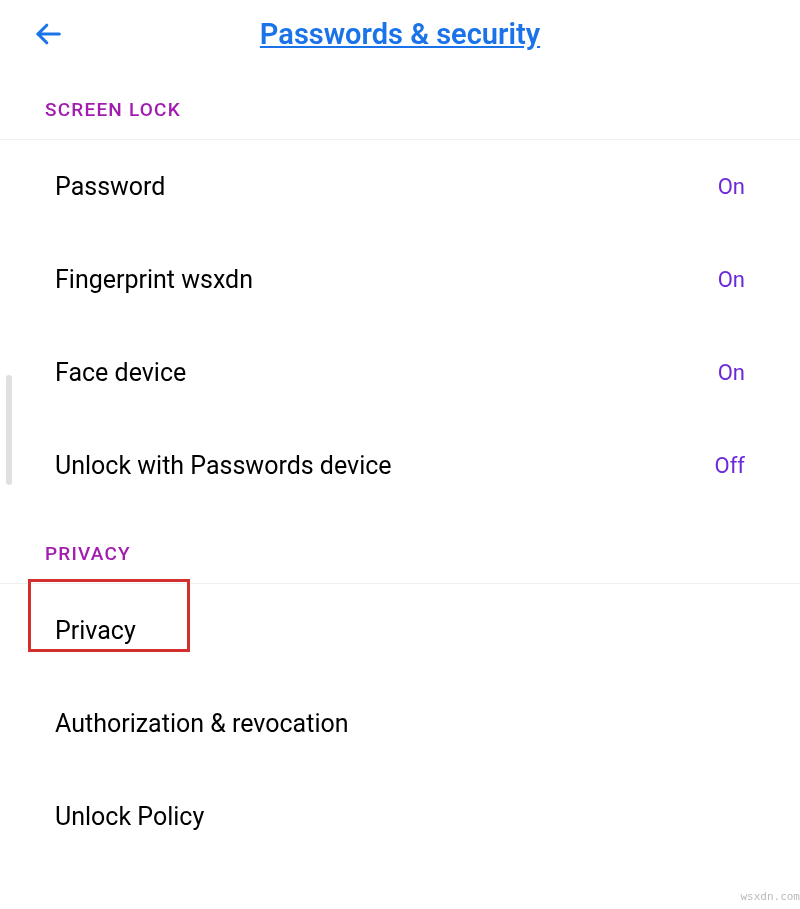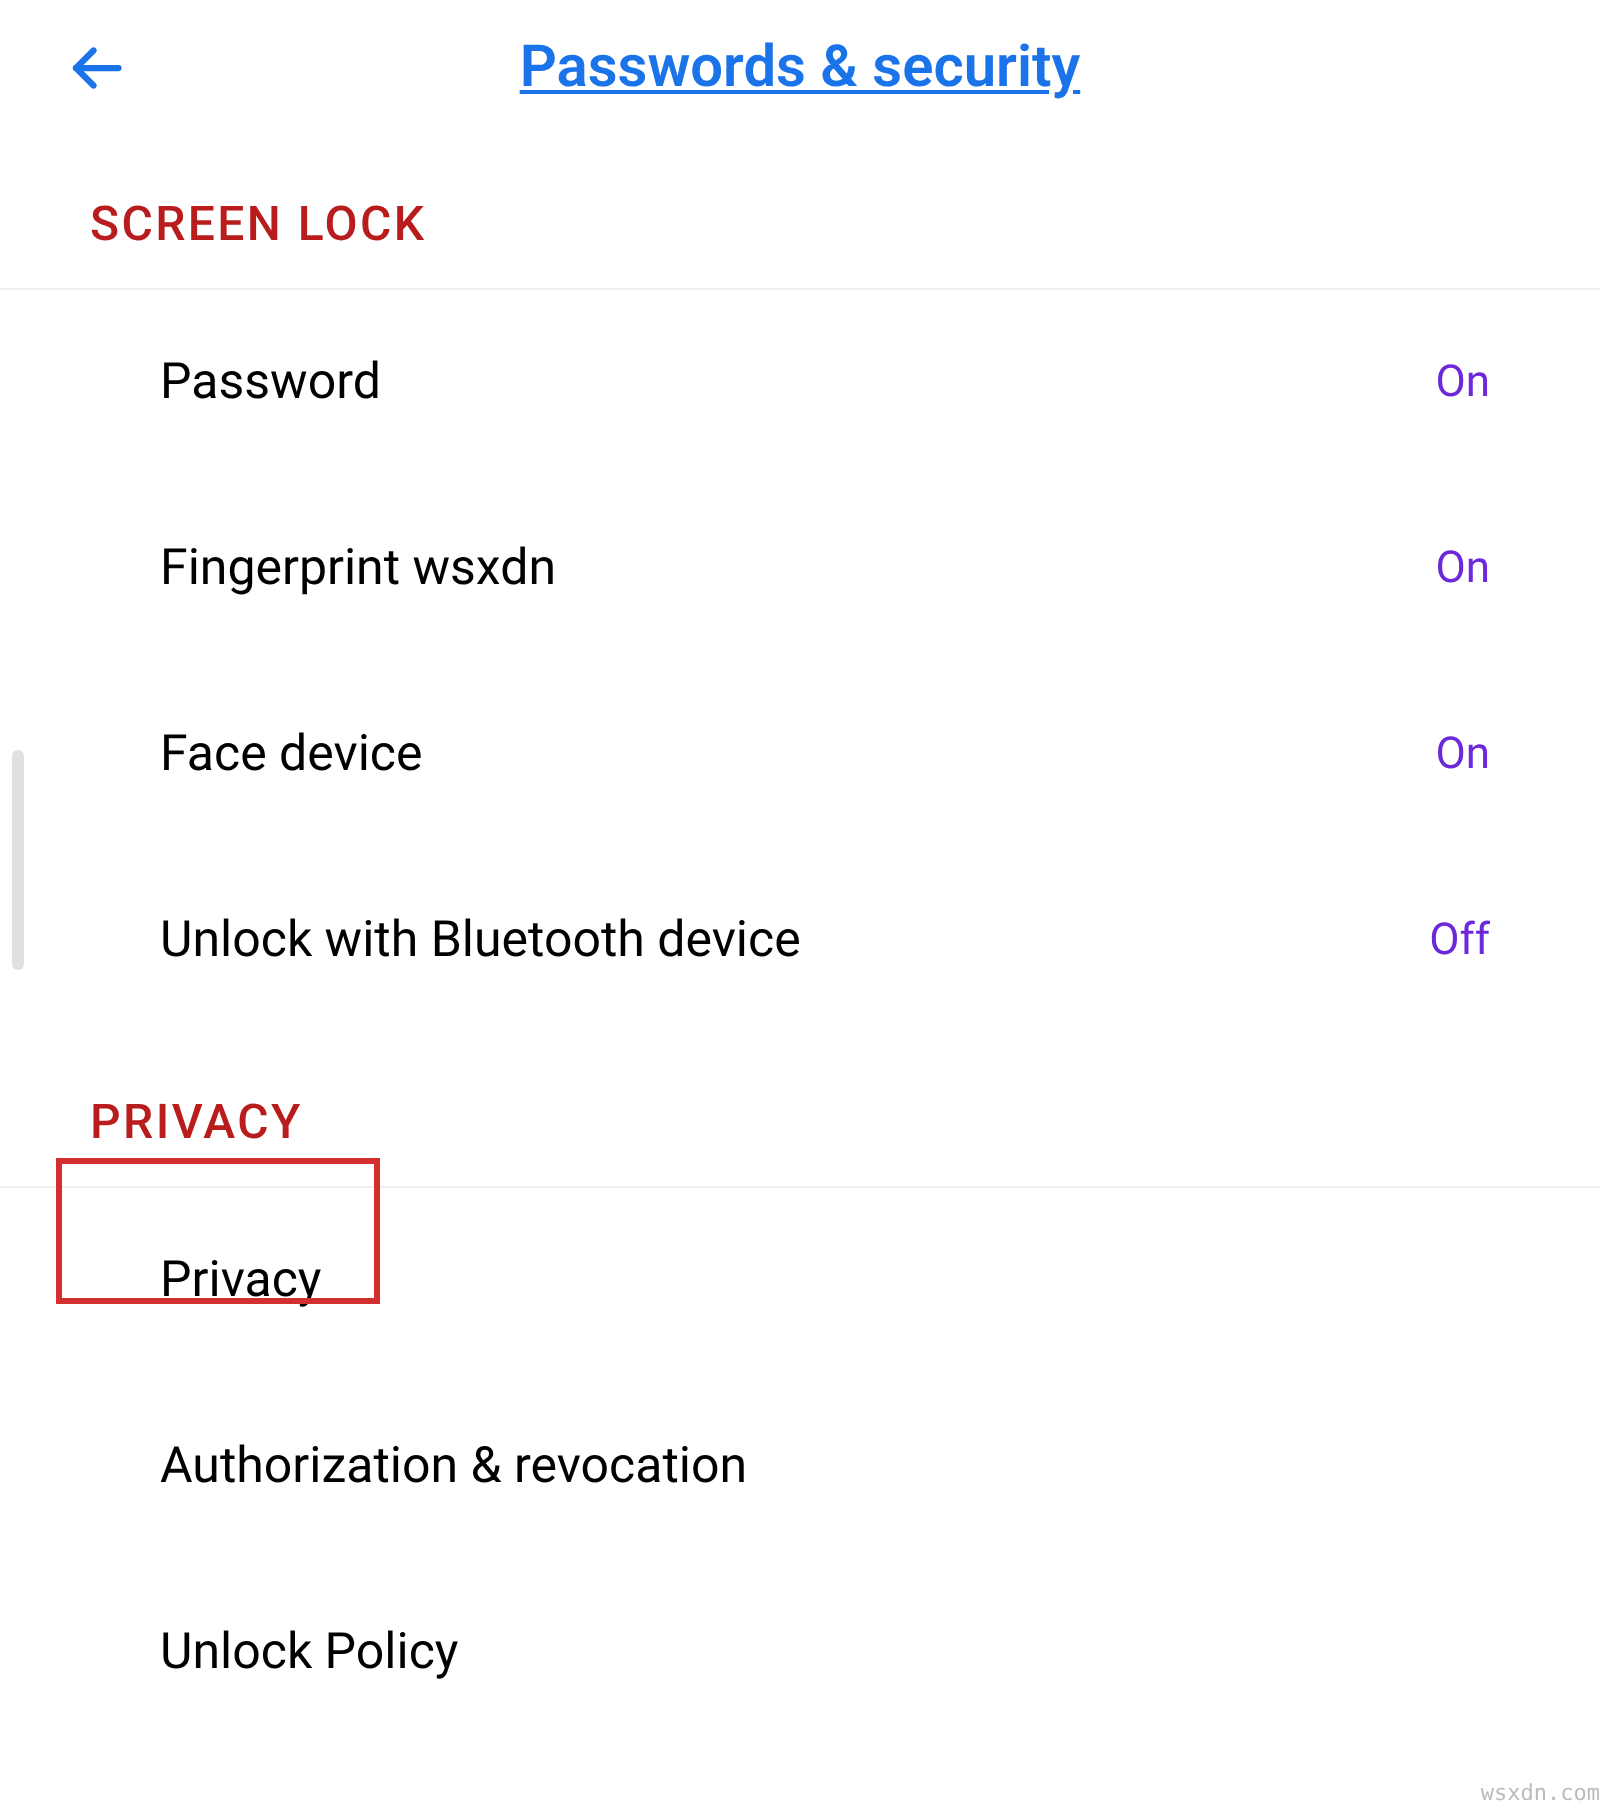--- a/index.html
+++ b/index.html
@@ -39,34 +39,33 @@
       font-size: 29px;
       font-weight: 600;
       color: #1a73e8;
       margin-left: -36px;
       text-decoration: underline;
     }
     .content {
       padding: 0;
     }
     .section-header {
-      font-size: 24px;
+      font-size: 19px;
       font-weight: 500;
       letter-spacing: 1.2px;
-      color: #b91c1c;
+      color: #a21caf;
       padding: 30px 45px 18px 45px;
       border-bottom: 1px solid #f0f0f0;
     }
     .settings-row {
       display: flex;
       align-items: center;
       justify-content: space-between;
       padding: 32px 55px;
       cursor: pointer;
-      margin-left: 25px;
     }
     .row-label {
       font-size: 25px;
       color: #000000;
       font-weight: 400;
     }
     .row-status {
       font-size: 22px;
       color: #6d28d9;
       font-weight: 400;
@@ -124,21 +123,21 @@
     <span class="row-label">Fingerprint wsxdn</span>
     <span class="row-status">On</span>
   </div>
 
   <div class="settings-row">
     <span class="row-label">Face device</span>
     <span class="row-status">On</span>
   </div>
 
   <div class="settings-row">
-    <span class="row-label">Unlock with Bluetooth device</span>
+    <span class="row-label">Unlock with Passwords device</span>
     <span class="row-status">Off</span>
   </div>
 
   <div class="section-header">PRIVACY</div>
 
   <div class="settings-row">
     <span class="row-label">Privacy</span>
   </div>
 
   <div class="settings-row">

